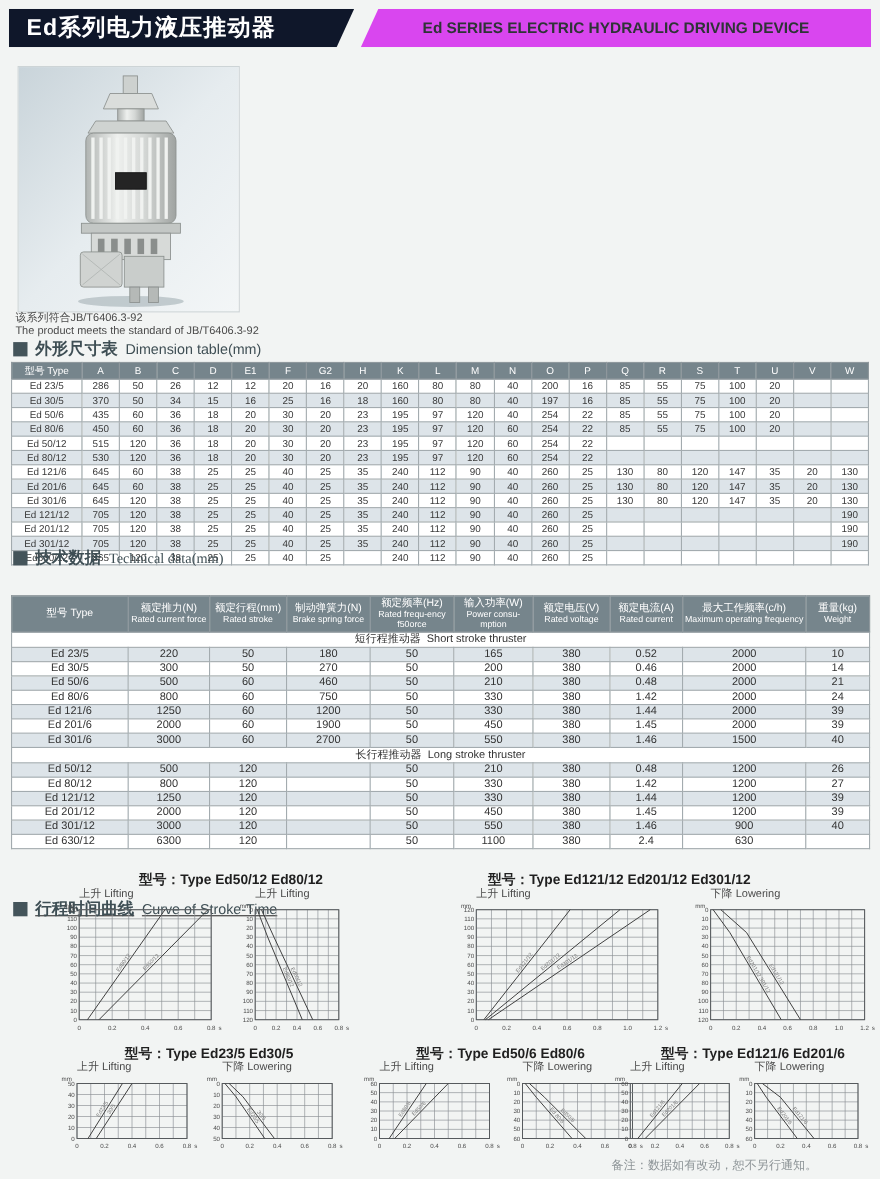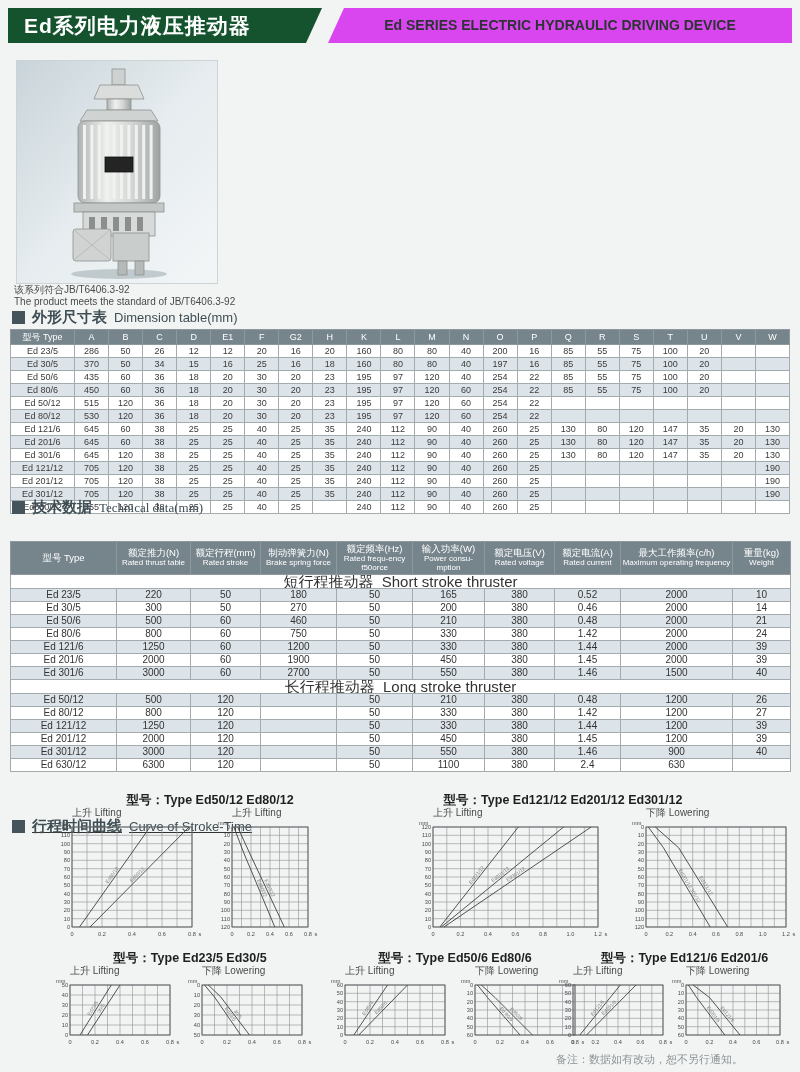--- a/index.html
+++ b/index.html
@@ -1,19 +1,19 @@
 <!DOCTYPE html>
 <html><head>
 <meta charset="utf-8">
 <style>
   html,body{margin:0;padding:0;background:#dfe1e0;}
   .page{position:relative;width:800px;height:1072px;background:#f2f4f3;overflow:hidden;
         font-family:"Liberation Sans",sans-serif;color:#333;}
   
-  .hdr-left{position:absolute;left:8px;top:8px;width:314px;height:35px;background:#14532d;
+  .hdr-left{position:absolute;left:8px;top:8px;width:314px;height:35px;background:#0f172a;
             clip-path:polygon(0 0,100% 0,calc(100% - 16px) 100%,0 100%);
             color:#fff;font-weight:bold;font-size:21px;line-height:35px;padding-left:16px;
             box-sizing:border-box;letter-spacing:1px;}
   .hdr-right{position:absolute;left:328px;top:8px;width:464px;height:35px;background:#d946ef;
              clip-path:polygon(16px 0,100% 0,100% 100%,0 100%);
              color:#2e3436;font-weight:bold;font-size:14px;line-height:35px;text-align:center;}
   
   .photo{position:absolute;left:16px;top:60px;width:200px;height:222px;border:1px solid #cdd4d6;}
   
   .std{position:absolute;left:14px;top:284px;font-size:10px;color:#4a4a4a;line-height:12px;}
@@ -31,21 +31,21 @@
           line-height:12px;padding:0;background:#fff;overflow:hidden;}
   .dim tbody tr:nth-child(even) td{background:#dde4e9;}
   
   .tech{position:absolute;left:10px;top:541px;width:780px;table-layout:fixed;}
   .tech th{background:#76858c;color:#fff;font-weight:normal;font-size:9.5px;border:1px solid #8f989d;
            padding:2px 1px;line-height:10px;vertical-align:middle;}
   .tech th .en{font-size:8px;line-height:8.5px;margin-top:1px;}
   .tech td{border:1px solid #a3abaf;font-size:10px;color:#333;text-align:center;height:12px;
            line-height:12px;padding:0;background:#fff;overflow:hidden;}
   .tech tr.alt td{background:#dde4e9;}
-  .tech tr.grp td{background:#fff;height:13px;font-size:15px;color:#333;}
+  .tech tr.grp td{background:#fff;height:13px;font-size:10px;color:#333;}
   
   .curves{position:absolute;left:0;top:772px;width:800px;height:300px;}
   .cg-title{position:absolute;font-weight:bold;font-size:12.5px;color:#1f1f1f;text-align:center;}
   .chart{position:absolute;}
   .chart .ct{font-size:10px;color:#4a4a4a;height:13px;line-height:13px;margin-left:20px;white-space:nowrap;}
   .note{position:absolute;left:556px;top:1052px;font-size:11px;color:#8d9497;}
 </style>
 </head>
 <body>
 
@@ -504,21 +504,21 @@
         <col style="width:112px">
         <col style="width:58px">
       </colgroup>
       <thead>
         <tr>
           <th>
             <div>型号  Type</div>
           </th>
           <th>
             <div>额定推力(N)</div>
-            <div class="en">Rated thrust table</div>
+            <div class="en">Rated current force</div>
           </th>
           <th>
             <div>额定行程(mm)</div>
             <div class="en">Rated stroke</div>
           </th>
           <th>
             <div>制动弹簧力(N)</div>
             <div class="en">Brake spring force</div>
           </th>
           <th>

